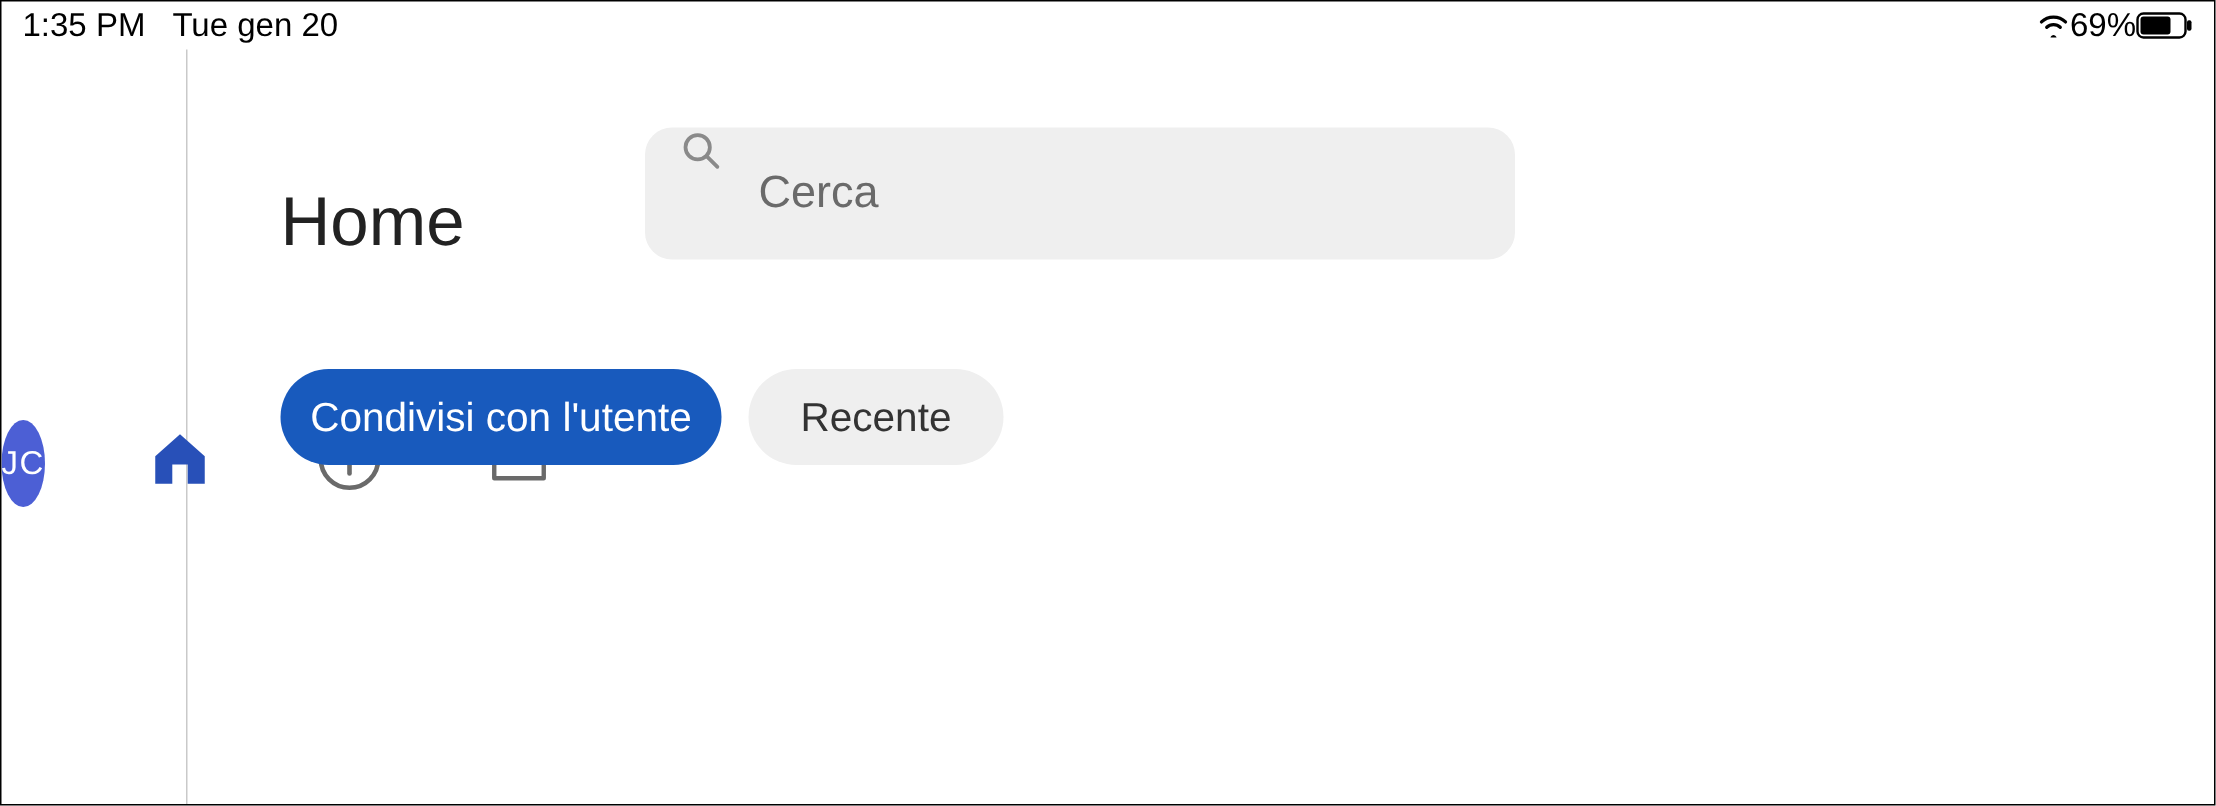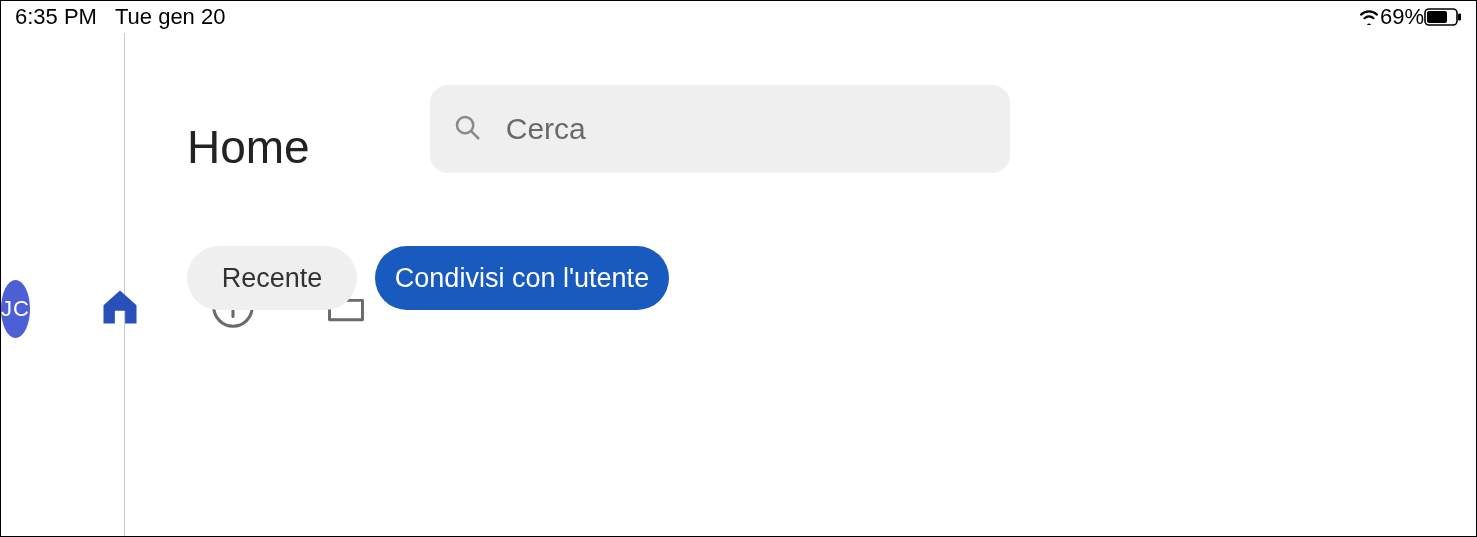--- a/index.html
+++ b/index.html
@@ -83,21 +83,20 @@
       font-weight: 400;
       color: #222;
       margin-top: 37px;
     }
     .search-box {
       flex: 0 0 580px;
       height: 88px;
       background: #efefef;
       border-radius: 18px;
       display: flex;
-      align-items: center;
       padding: 0 22px;
       gap: 24px;
     }
     .search-input {
       border: none;
       background: transparent;
       outline: none;
       font-size: 30px;
       color: #6a6a6a;
       width: 100%;
@@ -130,21 +129,21 @@
       background: #185abd;
       color: #fff;
       width: 294px;
       padding: 0 10px;
     }
   </style>
 </head>
 <body>
 
 <div class="status-bar">
-  <span class="status-time">6:35 PM</span>
+  <span class="status-time">1:35 PM</span>
   <span class="status-date">Tue gen 20</span>
   <div class="status-right">
     <span class="wifi-icon">
       <svg width="22" height="16" viewBox="0 0 22 16">
         <path d="M11 14.4 a2 2 0 1 0 0.001 0 Z" fill="#000"></path>
         <path d="M6.5 9.2 a6.5 6.5 0 0 1 9 0" stroke="#000" stroke-width="2.2" fill="none" stroke-linecap="round"></path>
         <path d="M3 5.6 a11.5 11.5 0 0 1 16 0" stroke="#000" stroke-width="2.2" fill="none" stroke-linecap="round"></path>
       </svg>
     </span>
     <span class="battery-text">69%</span>
@@ -196,21 +195,21 @@
           <svg width="30" height="30" viewBox="0 0 24 24">
             <circle cx="10.5" cy="10.5" r="6.5" fill="none" stroke="#8a8a8a" stroke-width="2"></circle>
             <line x1="15.5" y1="15.5" x2="21" y2="21" stroke="#8a8a8a" stroke-width="2" stroke-linecap="round"></line>
           </svg>
         </span>
         <input class="search-input" type="text" placeholder="Cerca" style="">
       </div>
     </div>
 
     <div class="tabs">
+      <div class="tab tab-active">
+        <span>Condivisi con l'utente</span>
+      </div>
       <div class="tab tab-inactive">
         <span>Recente</span>
       </div>
-      <div class="tab tab-active">
-        <span>Condivisi con l'utente</span>
-      </div>
     </div>
   </div>
 </div>
 
 </body></html>

